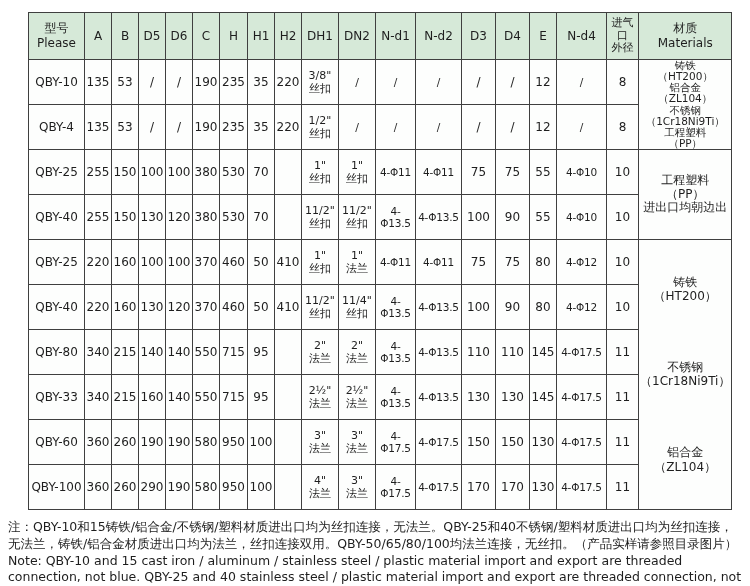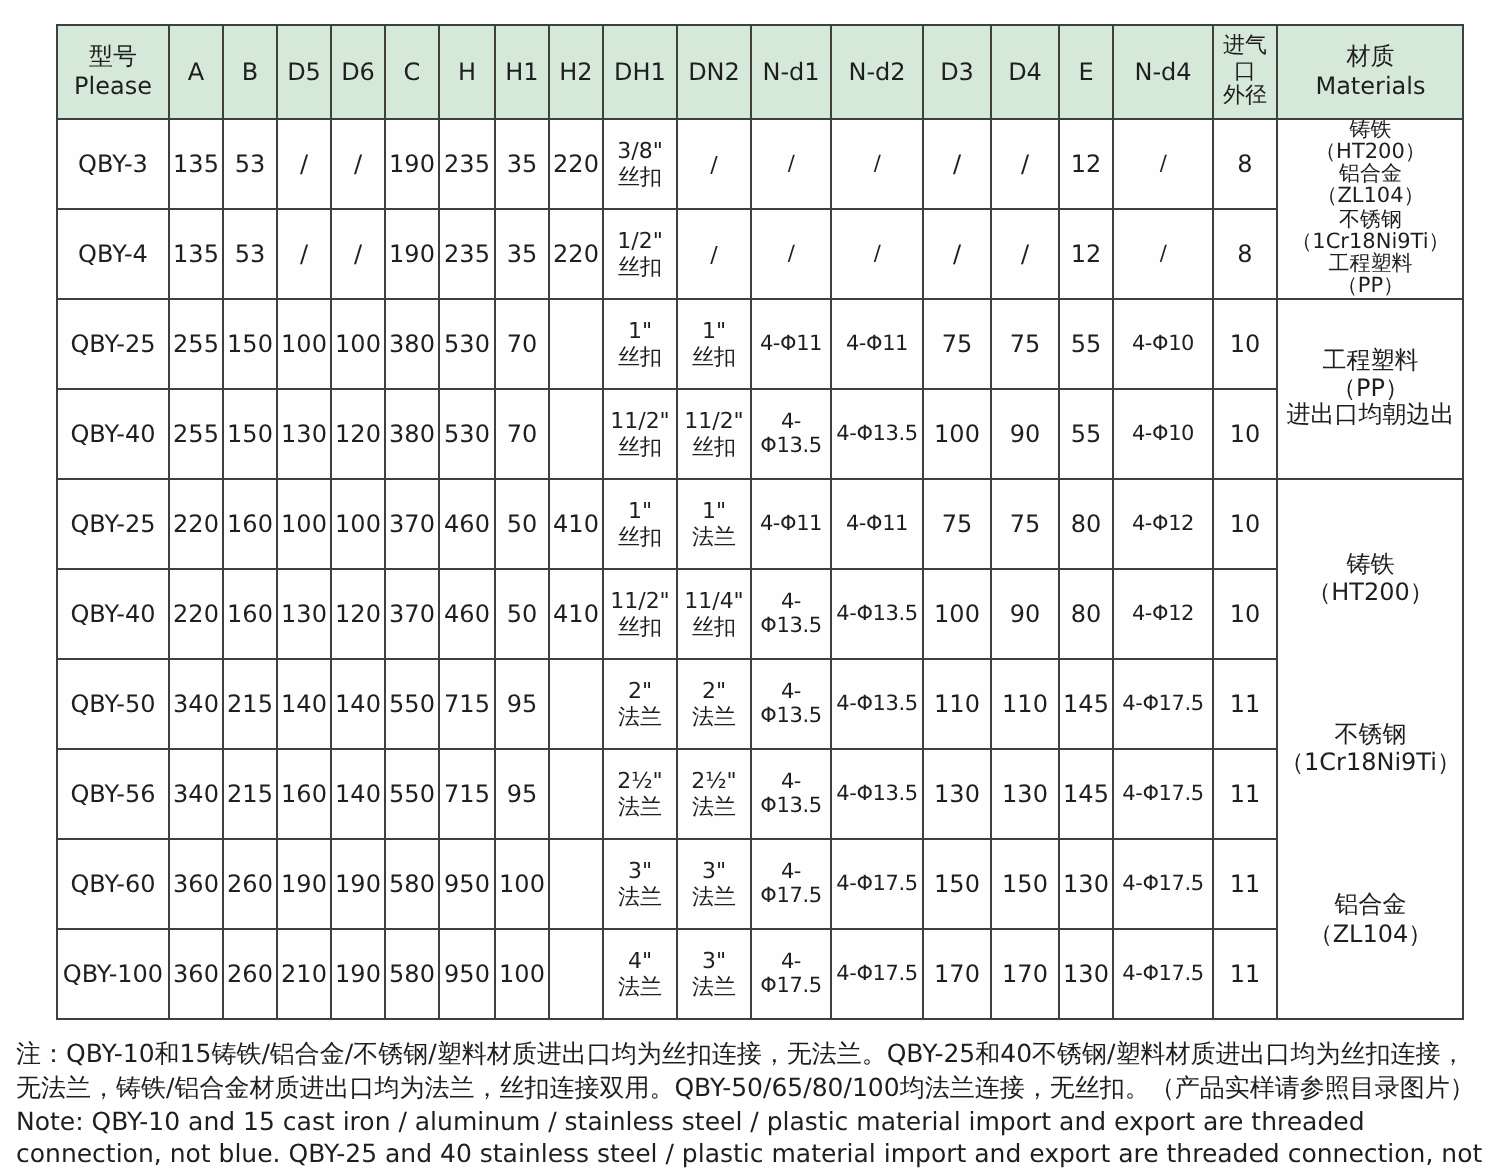--- a/index.html
+++ b/index.html
@@ -97,21 +97,21 @@
         <th class="multiline col-N-d4">N-d4</th>
         <th class="multiline col-inlet">进气
 口
 外径</th>
         <th class="multiline col-materials">材质
 Materials</th>
       </tr>
     </thead>
   <tbody>
       <tr>
-        <td class="model-cell">QBY-3</td>
+        <td class="model-cell">QBY-10</td>
         <td>135</td>
         <td>53</td>
         <td>/</td>
         <td>/</td>
         <td>190</td>
         <td>235</td>
         <td>35</td>
         <td>220</td>
         <td class="multiline port">3/8"
 丝扣</td>
@@ -242,21 +242,21 @@
 丝扣</td>
         <td class="small">4-Φ13.5</td>
         <td class="small">4-Φ13.5</td>
         <td>100</td>
         <td>90</td>
         <td>80</td>
         <td class="small">4-Φ12</td>
         <td>10</td>
       </tr>
       <tr>
-        <td class="model-cell">QBY-50</td>
+        <td class="model-cell">QBY-80</td>
         <td>340</td>
         <td>215</td>
         <td>140</td>
         <td>140</td>
         <td>550</td>
         <td>715</td>
         <td>95</td>
         <td></td>
         <td class="multiline port">2"
 法兰</td>
@@ -264,21 +264,21 @@
 法兰</td>
         <td class="small">4-Φ13.5</td>
         <td class="small">4-Φ13.5</td>
         <td>110</td>
         <td>110</td>
         <td>145</td>
         <td class="small">4-Φ17.5</td>
         <td>11</td>
       </tr>
       <tr>
-        <td class="model-cell">QBY-56</td>
+        <td class="model-cell">QBY-33</td>
         <td>340</td>
         <td>215</td>
         <td>160</td>
         <td>140</td>
         <td>550</td>
         <td>715</td>
         <td>95</td>
         <td></td>
         <td class="multiline port">2½"
 法兰</td>
@@ -311,21 +311,21 @@
         <td>150</td>
         <td>150</td>
         <td>130</td>
         <td class="small">4-Φ17.5</td>
         <td>11</td>
       </tr>
       <tr>
         <td class="model-cell">QBY-100</td>
         <td>360</td>
         <td>260</td>
-        <td>210</td>
+        <td>290</td>
         <td>190</td>
         <td>580</td>
         <td>950</td>
         <td>100</td>
         <td></td>
         <td class="multiline port">4"
 法兰</td>
         <td class="multiline port">3"
 法兰</td>
         <td class="small">4-Φ17.5</td>

